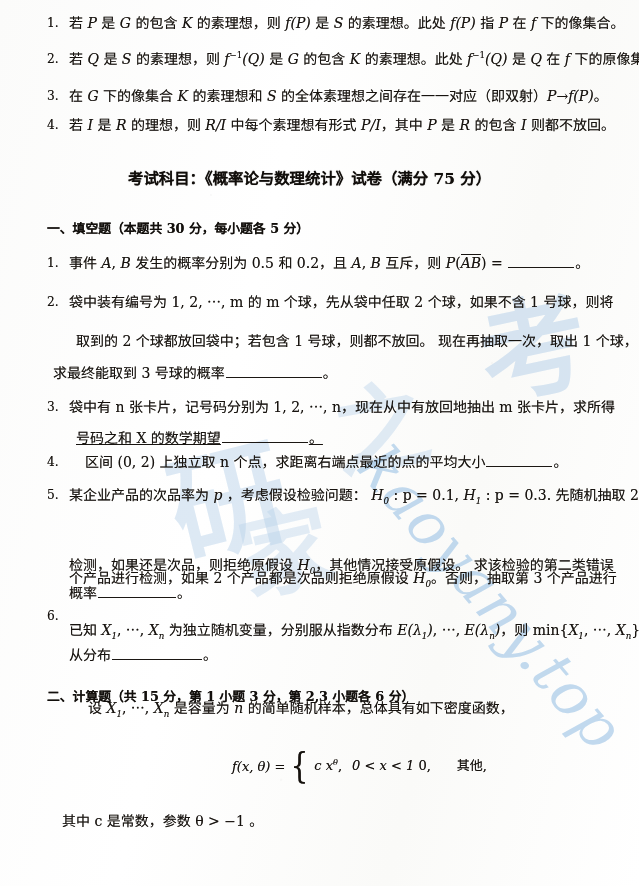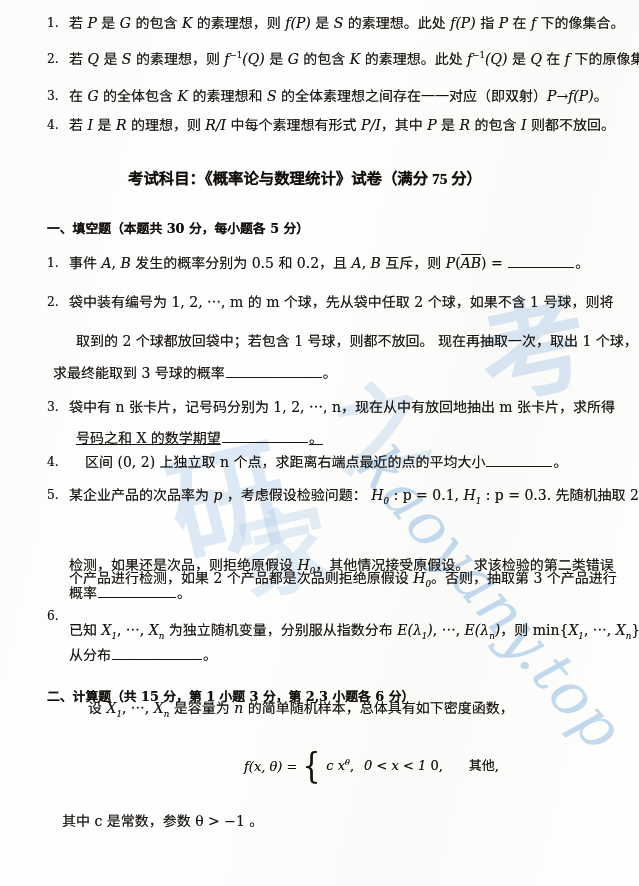--- a/index.html
+++ b/index.html
@@ -111,21 +111,21 @@
 
   
   .formula {
     position: absolute;
     font-size: 13px;
     display: flex;
     align-items: center;
     color: #15110d;
     text-shadow: 0 0 .6px rgba(25,20,16,.6);
   }
-  .formula .lhs { margin-right: 3px; margin-left: 12px; }
+  .formula .lhs { margin-right: 3px; }
   .brace {
     font-size: 36px;
     line-height: .78;
     margin-right: 3px;
     font-family: "DejaVu Serif", serif;
     transform: scaleX(.78);
   }
   .cases { display: inline-block; }
   .case-row { white-space: nowrap; line-height: 1.45; }
   .case-cond { display: inline-block; margin-left: 10px; }
@@ -151,29 +151,29 @@
       <span>若 </span><span class="ital">P</span><span> 是 </span><span class="ital">G</span><span> 的包含 </span><span class="ital">K</span><span> 的素理想，则 </span><span class="ital">f</span><span class="ital">(P)</span><span> 是 </span><span class="ital">S</span><span> 的素理想。此处 </span><span class="ital">f</span><span class="ital">(P)</span><span> 指 </span><span class="ital">P</span><span> 在 </span><span class="ital">f</span><span> 下的像集合。</span>
     </div>
 
     <div class="num" style="left:47px; top:52px;">2.</div>
     <div class="line" style="left:69px; top:52px;">
       <span>若 </span><span class="ital">Q</span><span> 是 </span><span class="ital">S</span><span> 的素理想，则 </span><span class="ital">f</span><sup>−1</sup><span class="ital">(Q)</span><span> 是 </span><span class="ital">G</span><span> 的包含 </span><span class="ital">K</span><span> 的素理想。此处 </span><span class="ital">f</span><sup>−1</sup><span class="ital">(Q)</span><span> 是 </span><span class="ital">Q</span><span> 在 </span><span class="ital">f</span><span> 下的原像集。</span>
     </div>
 
     <div class="num" style="left:47px; top:89px;">3.</div>
     <div class="line" style="left:69px; top:89px;">
-      <span>在 </span><span class="ital">G</span><span> 的全体包含 </span><span class="ital">K</span><span> 的素理想和 </span><span class="ital">S</span><span> 的全体素理想之间存在一一对应（即双射）</span><span class="ital">P</span><span>→</span><span class="ital">f</span><span class="ital">(P)</span><span>。</span>
+      <span>在 </span><span class="ital">G</span><span> 下的像集合 </span><span class="ital">K</span><span> 的素理想和 </span><span class="ital">S</span><span> 的全体素理想之间存在一一对应（即双射）</span><span class="ital">P</span><span>→</span><span class="ital">f</span><span class="ital">(P)</span><span>。</span>
     </div>
 
     <div class="num" style="left:47px; top:118px;">4.</div>
     <div class="line" style="left:69px; top:118px;">
       <span>若 </span><span class="ital">I</span><span> 是 </span><span class="ital">R</span><span> 的理想，则 </span><span class="ital">R/I</span><span> 中每个素理想有形式 </span><span class="ital">P/I</span><span>，其中 </span><span class="ital">P</span><span> 是 </span><span class="ital">R</span><span> 的包含 </span><span class="ital">I</span><span> 则都不放回。</span>
     </div>
 
-    <div class="title" style="left:128px; top:166px;font-family:Liberation Serif, serif;">考试科目：《概率论与数理统计》试卷（满分 75 分）</div>
+    <div class="title" style="left:128px; top:166px;">考试科目：《概率论与数理统计》试卷（满分 75 分）</div>
 
     <div class="sechead" style="left:47px; top:218px;">一、填空题（本题共 30 分，每小题各 5 分）</div>
 
     <div class="num" style="left:47px; top:256px;">1.</div>
     <div class="line" style="left:69px; top:256px;">
       <span>事件 </span><span class="ital">A</span><span>, </span><span class="ital">B</span><span> 发生的概率分别为 0.5 和 0.2，且 </span><span class="ital">A</span><span>, </span><span class="ital">B</span><span>  互斥，则 </span><span class="ital">P</span><span>(</span><span class="ital" style="border-top:1px solid #17130f; padding-top:0px;"><span>AB</span></span><span>)</span><span> = </span><span class="blank" style="width:66px;"></span><span>。</span>
     </div>
 
     <div class="num" style="left:47px; top:295px;">2.</div>
     <div class="line" style="left:69px; top:295px;">袋中装有编号为 1, 2, ⋯, m 的 m 个球，先从袋中任取 2 个球，如果不含 1 号球，则将</div>

